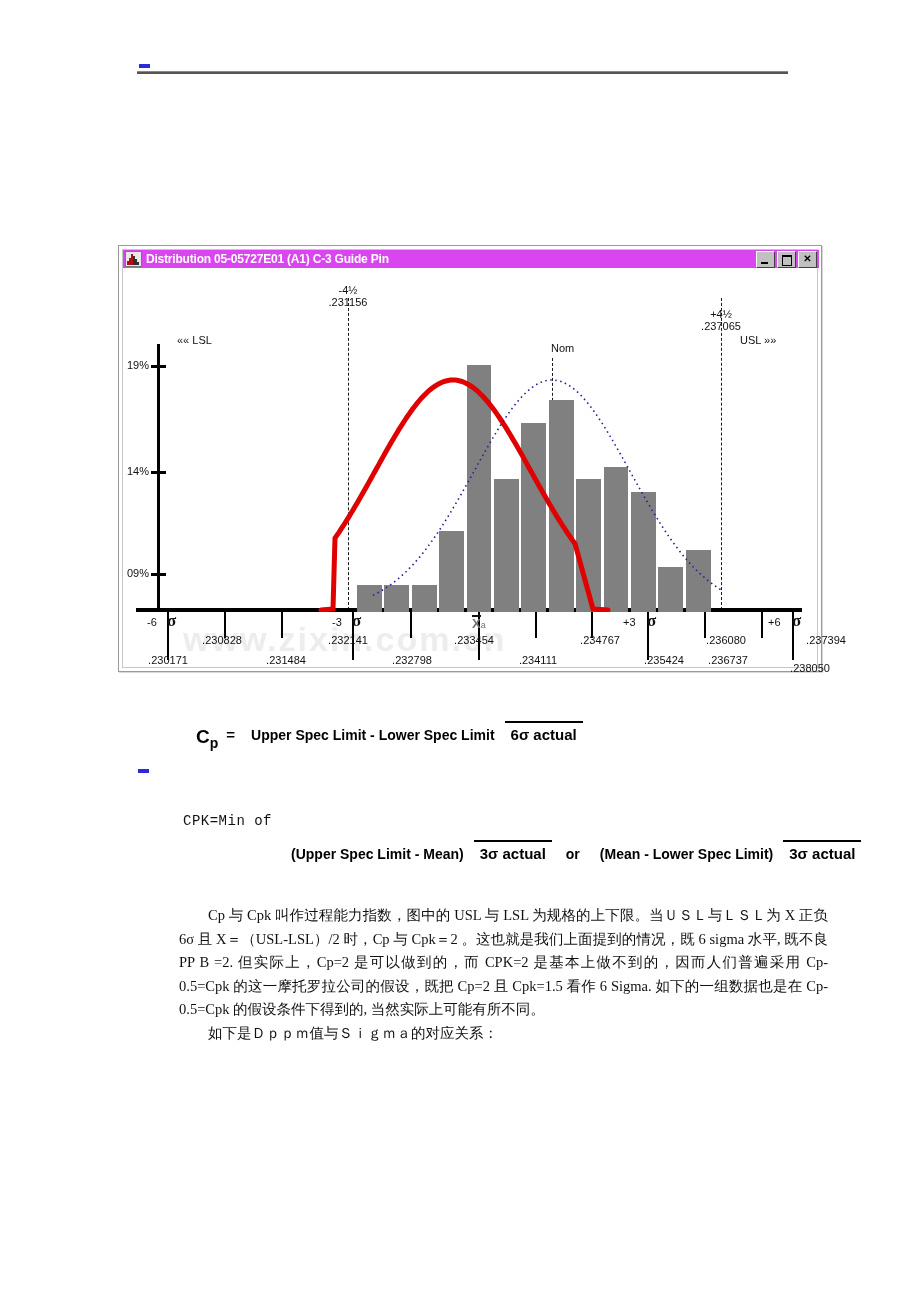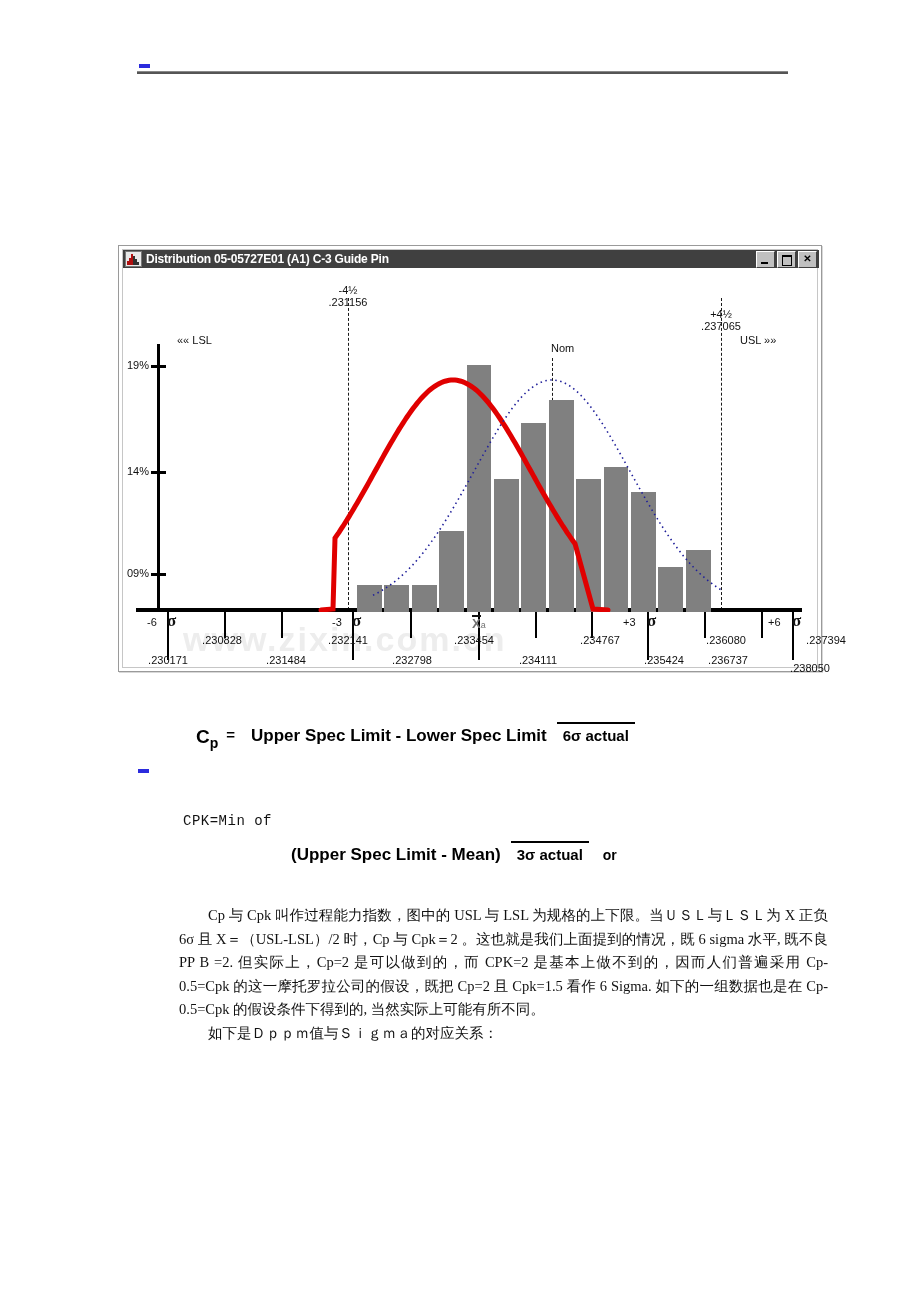--- a/index.html
+++ b/index.html
@@ -17,21 +17,21 @@
   
   #dist-window{
     position:absolute;left:118px;top:245px;width:702px;height:425px;
     background:#ffffff;border:1px solid #9a9a9a;
     box-shadow:1px 1px 0 #d8d8d8;
   }
   #window-inner{position:absolute;left:3px;top:3px;right:3px;bottom:3px;background:#fff;
                 border:1px solid #c6c6c6;}
   #titlebar{
     position:absolute;left:4px;top:4px;width:692px;height:18px;
-    background:#404040;display:flex;align-items:center;padding:0 2px;
+    background:#d946ef;display:flex;align-items:center;padding:0 2px;
   }
   #titlebar-icon{width:15px;height:14px;margin-right:4px;flex:0 0 auto;position:relative;
     background:#e8e8e8;border:1px solid #777;overflow:hidden;}
   #titlebar-icon .b{position:absolute;bottom:1px;width:2px;background:#b01010;}
   #title-text{
     color:#ffffff;font-family:"Liberation Sans",sans-serif;font-size:12px;font-weight:bold;
     white-space:nowrap;letter-spacing:-0.2px;flex:1 1 auto;
   }
   #window-buttons{display:flex;gap:2px;flex:0 0 auto;}
   .win-btn{
@@ -88,21 +88,21 @@
     color:#ededed;letter-spacing:2px;white-space:nowrap;pointer-events:none;
   }
 
   
   .fbold{font-family:"Liberation Sans",sans-serif;font-weight:bold;color:#000;}
   #cp-formula{position:absolute;left:196px;top:726px;display:flex;}
   #cp-lhs{font-size:19px;font-weight:bold;font-family:"Liberation Sans",sans-serif;}
   #cp-lhs sub{font-size:14px;}
   #cp-eq{font-size:15px;font-weight:bold;margin:0 10px 0 8px;font-family:"Liberation Sans",sans-serif;}
   .frac{display:inline-block;text-align:center;}
-  .frac .num{font-size:17px;padding:0 6px 2px 6px;}
+  .frac .num{font-size:14px;padding:0 6px 2px 6px;}
   .frac .den{font-size:15px;padding:3px 6px 0 6px;border-top:2px solid #000;}
 
   #cpk-label{position:absolute;left:183px;top:813px;font-family:"Liberation Mono",monospace;
              font-size:14px;color:#111;letter-spacing:0.5px;}
   #cpk-formula{position:absolute;left:285px;top:845px;display:flex;align-items:center;}
   #cpk-or{font-size:14px;font-weight:bold;margin:0 14px;font-family:"Liberation Sans",sans-serif;}
 
   
   #body-text{position:absolute;left:139px;top:904px;width:649px;
              font-family:"Liberation Serif",serif;font-size:14.5px;color:#111;
@@ -249,18 +249,22 @@
 </div>
 
 <div id="cpk-label">CPK=Min of</div>
 
 <div id="cpk-formula">
   <span class="frac">
     <span class="num fbold">(Upper Spec Limit - Mean)</span>
     <span class="den fbold">3σ actual</span>
   </span>
   <span id="cpk-or" class="fbold">or</span>
+  <span class="frac">
+    <span class="num fbold">(Mean - Lower Spec Limit)</span>
+    <span class="den fbold">3σ actual</span>
+  </span>
 </div>
 
 <div id="body-text">
   <p>Cp 与 Cpk 叫作过程能力指数，图中的 USL 与 LSL 为规格的上下限。当ＵＳＬ与ＬＳＬ为 X 正负 6σ 且 X＝（USL-LSL）/2 时，Cp 与 Cpk＝2 。这也就是我们上面提到的情况，既 6 sigma 水平, 既不良 PP B =2. 但实际上，Cp=2 是可以做到的，而 CPK=2 是基本上做不到的，因而人们普遍采用 Cp-0.5=Cpk 的这一摩托罗拉公司的假设，既把 Cp=2 且 Cpk=1.5 看作 6 Sigma. 如下的一组数据也是在 Cp-0.5=Cpk 的假设条件下得到的, 当然实际上可能有所不同。</p>
   <p>如下是Ｄｐｐｍ值与Ｓｉｇｍａ的对应关系：</p>
 </div>
 
 </body></html>

